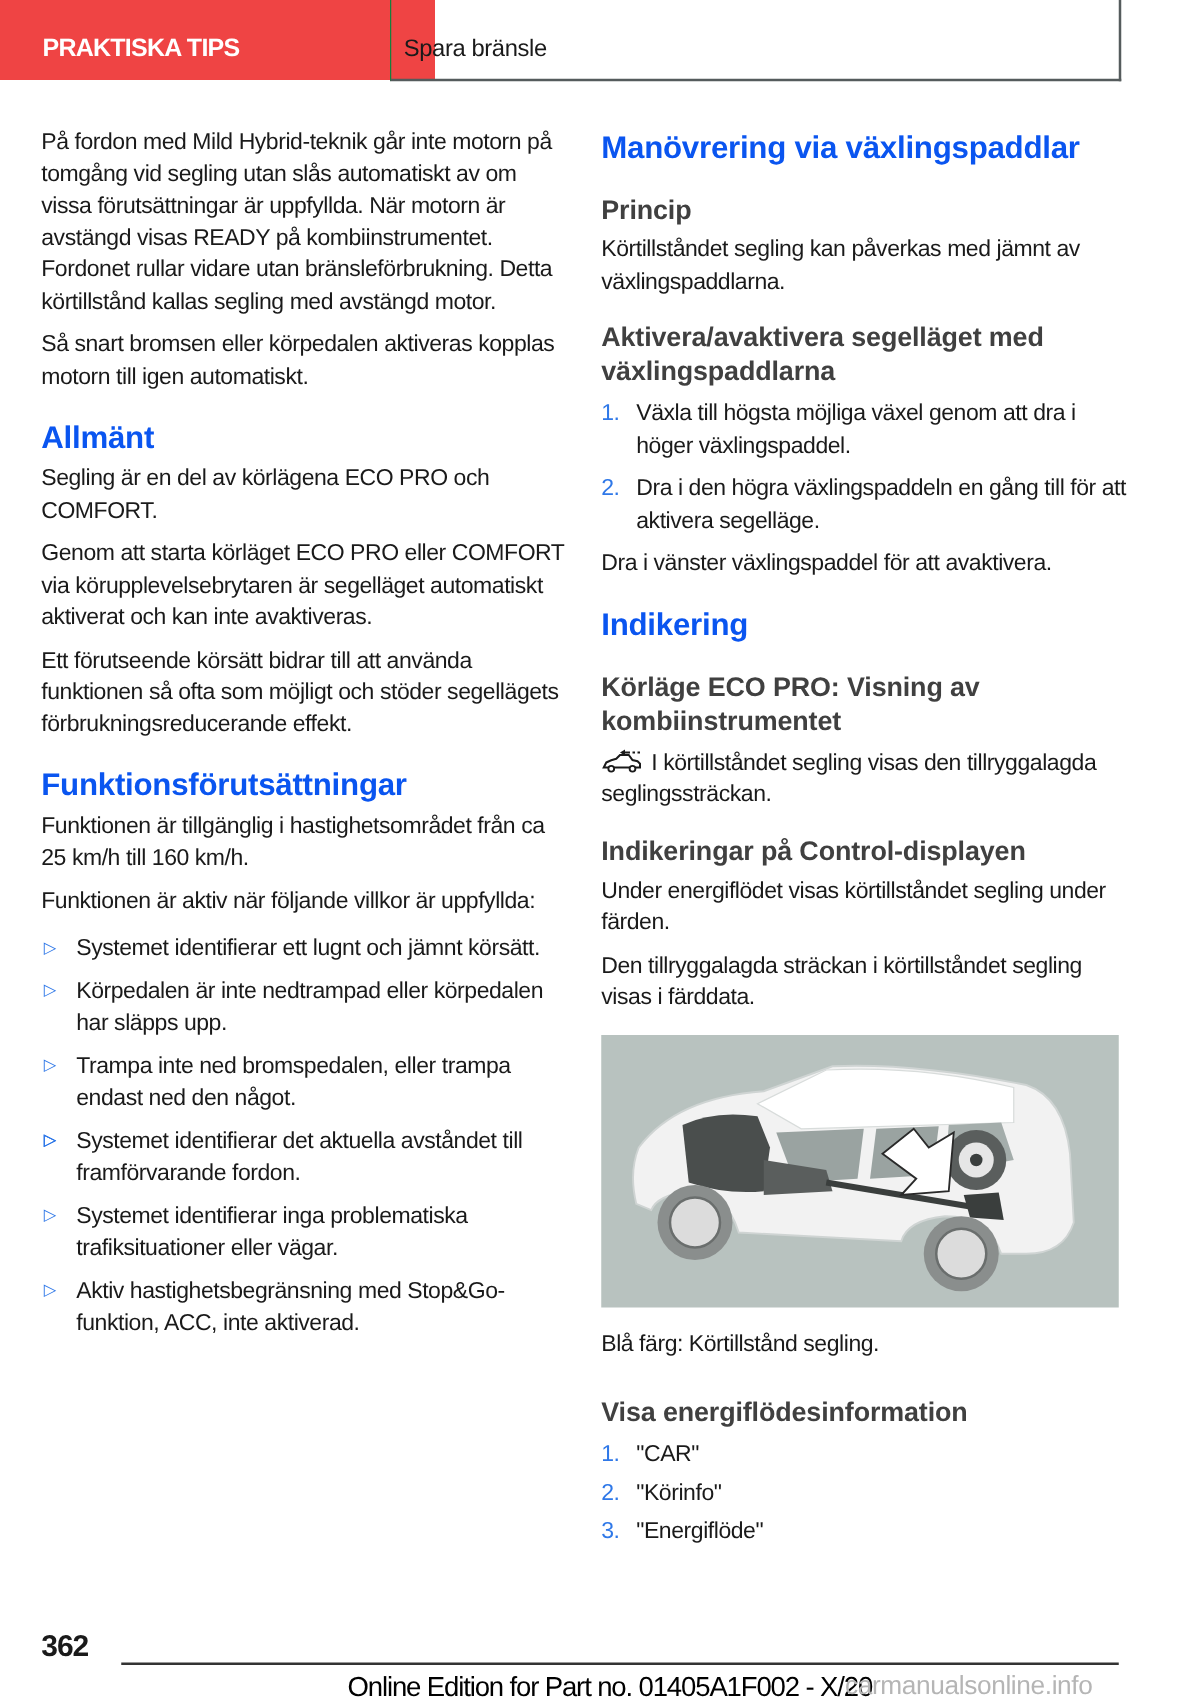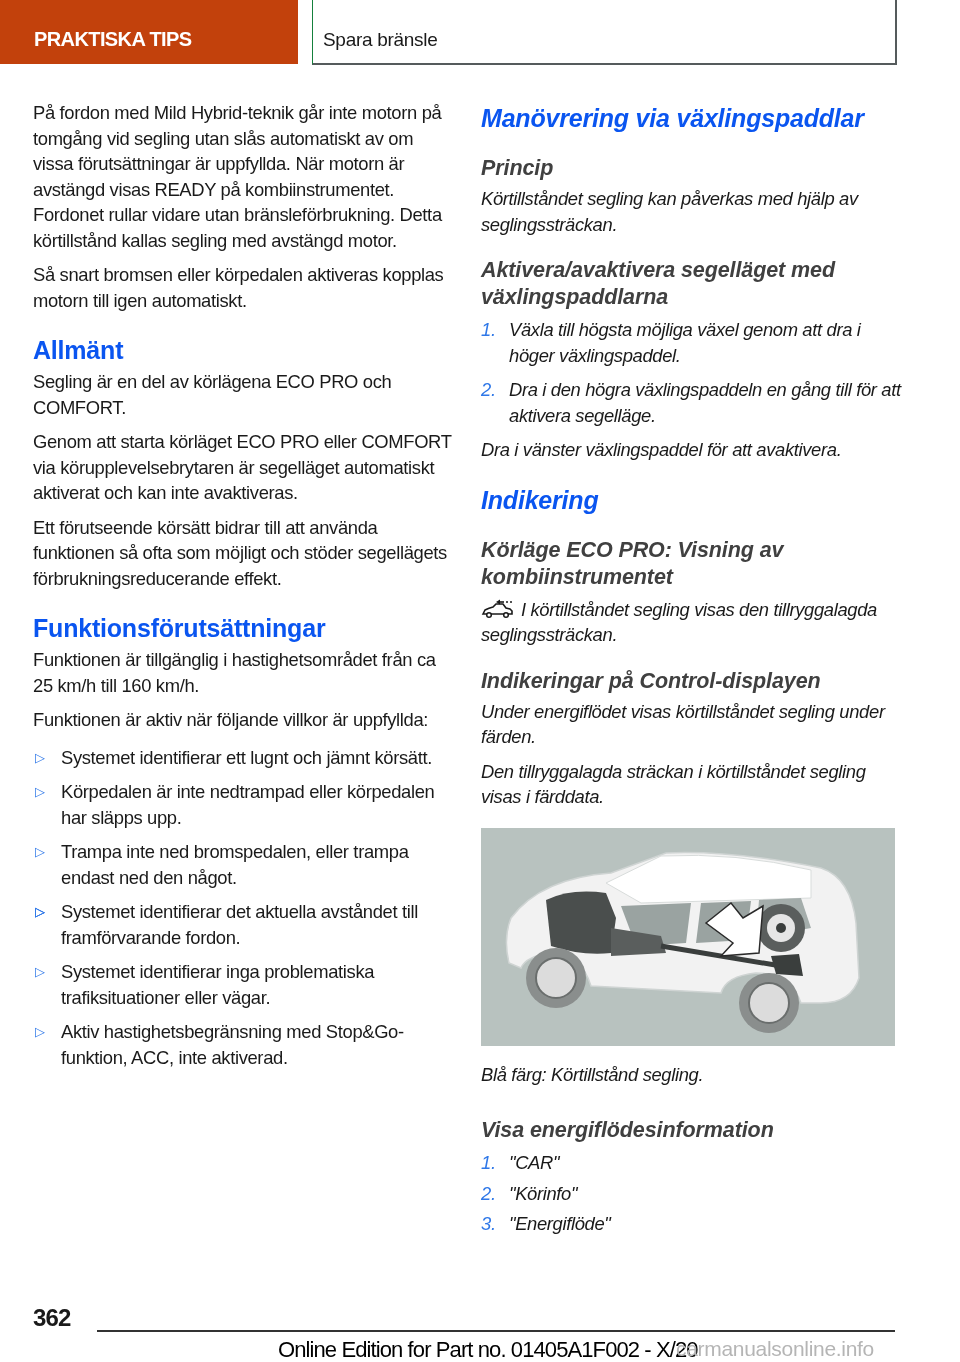--- a/index.html
+++ b/index.html
@@ -1,25 +1,25 @@
 <!DOCTYPE html>
 <html><head>
 <meta charset="utf-8">
 <style>
   html, body { margin: 0; padding: 0; background: #ffffff; }
   body { width: 960px; height: 1362px; position: relative; overflow: hidden;
          font-family: "Liberation Sans", sans-serif; color: #1a1a1a; }
-  .hdr-dark { position: absolute; left: 0; top: 0; width: 298px; height: 64px; background: #c2410c; }
+  .hdr-dark { position: absolute; left: 0; top: 0; width: 348px; height: 64px; background: #ef4444; }
   .hdr-dark span { position: absolute; left: 34px; top: 28px; color: #ffffff; font-weight: bold; font-size: 20px; letter-spacing: -0.6px; }
   .hdr-box { position: absolute; left: 312px; top: 0; width: 582px; height: 63px; border-right: 2px solid #555b5c; border-bottom: 2px solid #555b5c; border-left: 1px solid #15803d; }
   .hdr-box span { position: absolute; left: 10px; top: 29px; font-size: 19px; color: #1a1a1a; letter-spacing: -0.3px; }
 
   .col { position: absolute; top: 100px; }
   .col-left { left: 33px; width: 420px; }
-  .col-right { left: 481px; width: 420px; font-style: italic; }
+  .col-right { left: 481px; width: 420px; }
 
   p { margin: 0 0 9px 0; font-size: 18.4px; line-height: 25.5px; letter-spacing: -0.35px; }
   .h1 { color: #0a55f0; font-weight: bold; font-size: 25px; line-height: 30px; margin: 0 0 4px 0; letter-spacing: -0.2px; }
   .h2 { color: #404040; font-weight: bold; font-size: 21.5px; line-height: 27px; margin: 0 0 4px 0; letter-spacing: -0.1px; }
 
   ul.tri { list-style: none; margin: 0; padding: 0; }
   ul.tri li { position: relative; padding-left: 28px; margin-bottom: 9px; font-size: 18.4px; line-height: 25.5px; letter-spacing: -0.35px; }
   ul.tri li .bul { position: absolute; left: 2px; top: 0; color: #2f78e8; font-size: 13px; }
 
   ol.num { list-style: none; margin: 0; padding: 0; }
@@ -66,21 +66,21 @@
     <li><span class="bul">▷</span></li>
     <li><span class="bul">▷</span><span>Systemet identifierar det aktuella avståndet till framförvarande fordon.</span></li>
     <li><span class="bul">▷</span><span>Systemet identifierar inga problematiska trafiksituationer eller vägar.</span></li>
     <li><span class="bul">▷</span><span>Aktiv hastighetsbegränsning med Stop&amp;Go-funktion, ACC, inte aktiverad.</span></li>
   </ul>
 </div>
 
 <div class="col col-right" style="top:103px">
   <div class="h1" style="margin-bottom:22px">Manövrering via växlingspaddlar</div>
   <div class="h2">Princip</div>
-  <p style="margin-bottom:20px">Körtillståndet segling kan påverkas med hjälp av seglingssträckan.</p>
+  <p style="margin-bottom:20px">Körtillståndet segling kan påverkas med jämnt av växlingspaddlarna.</p>
 
   <div class="h2" style="margin-bottom:6px">Aktivera/avaktivera segelläget med växlingspaddlarna</div>
   <ol class="num">
     <li><span class="n">1.</span><span>Växla till högsta möjliga växel genom att dra i höger växlingspaddel.</span></li>
     <li><span class="n">2.</span><span>Dra i den högra växlingspaddeln en gång till för att aktivera segelläge.</span></li>
   </ol>
   <p style="margin-bottom:22px">Dra i vänster växlingspaddel för att avaktivera.</p>
 
   <div class="h1" style="margin-bottom:22px">Indikering</div>
   <div class="h2" style="margin-bottom:6px">Körläge ECO PRO: Visning av kombiinstrumentet</div>

